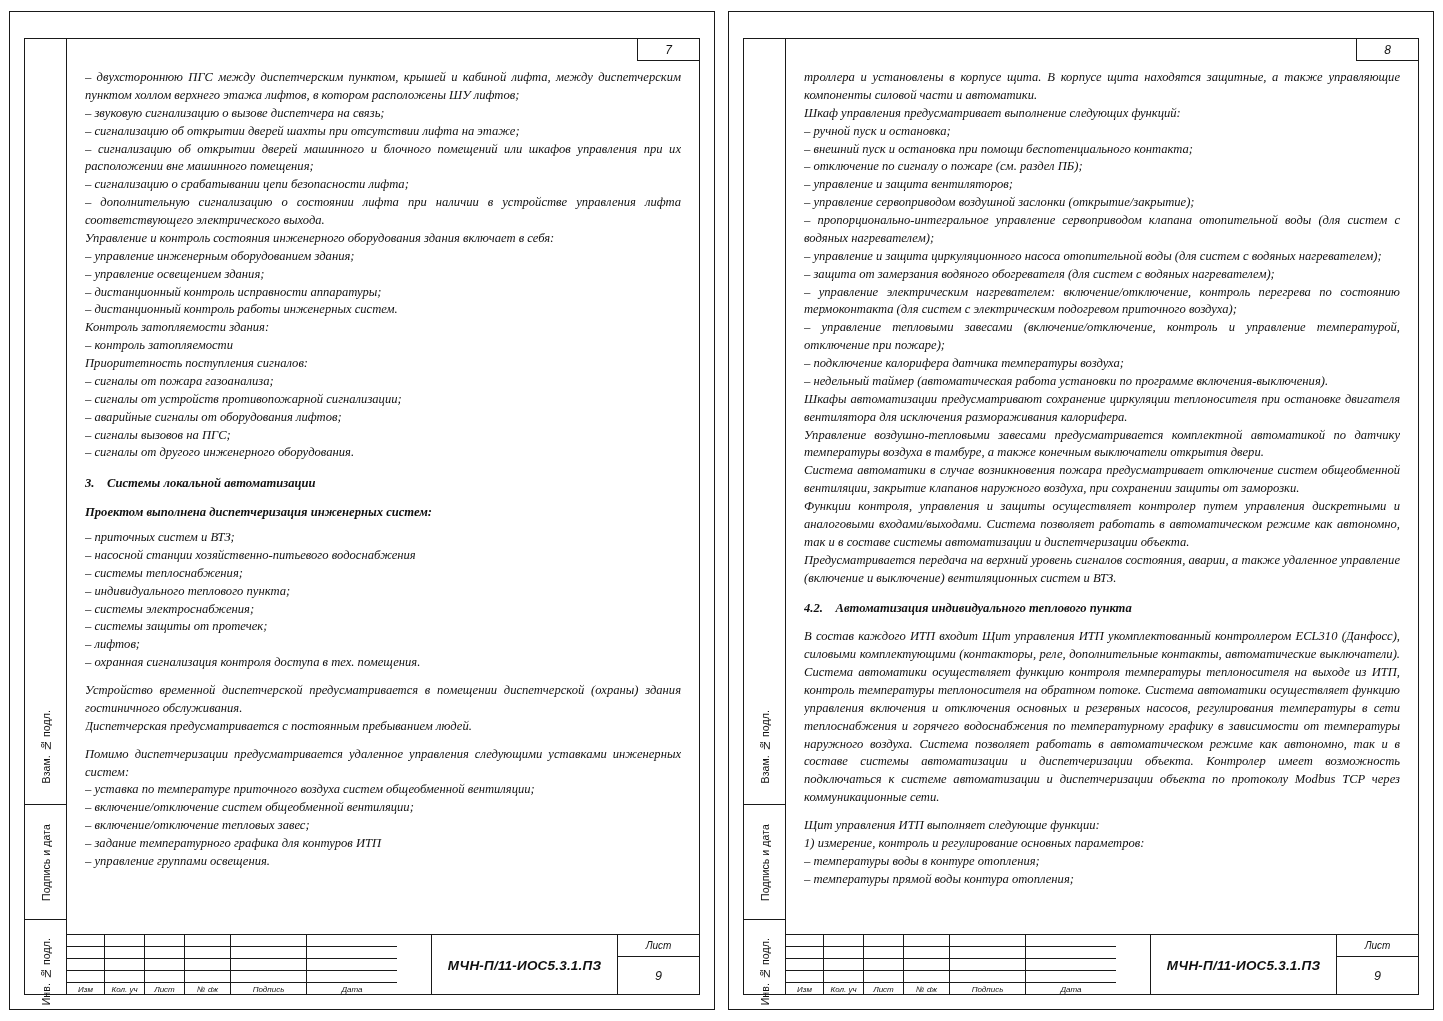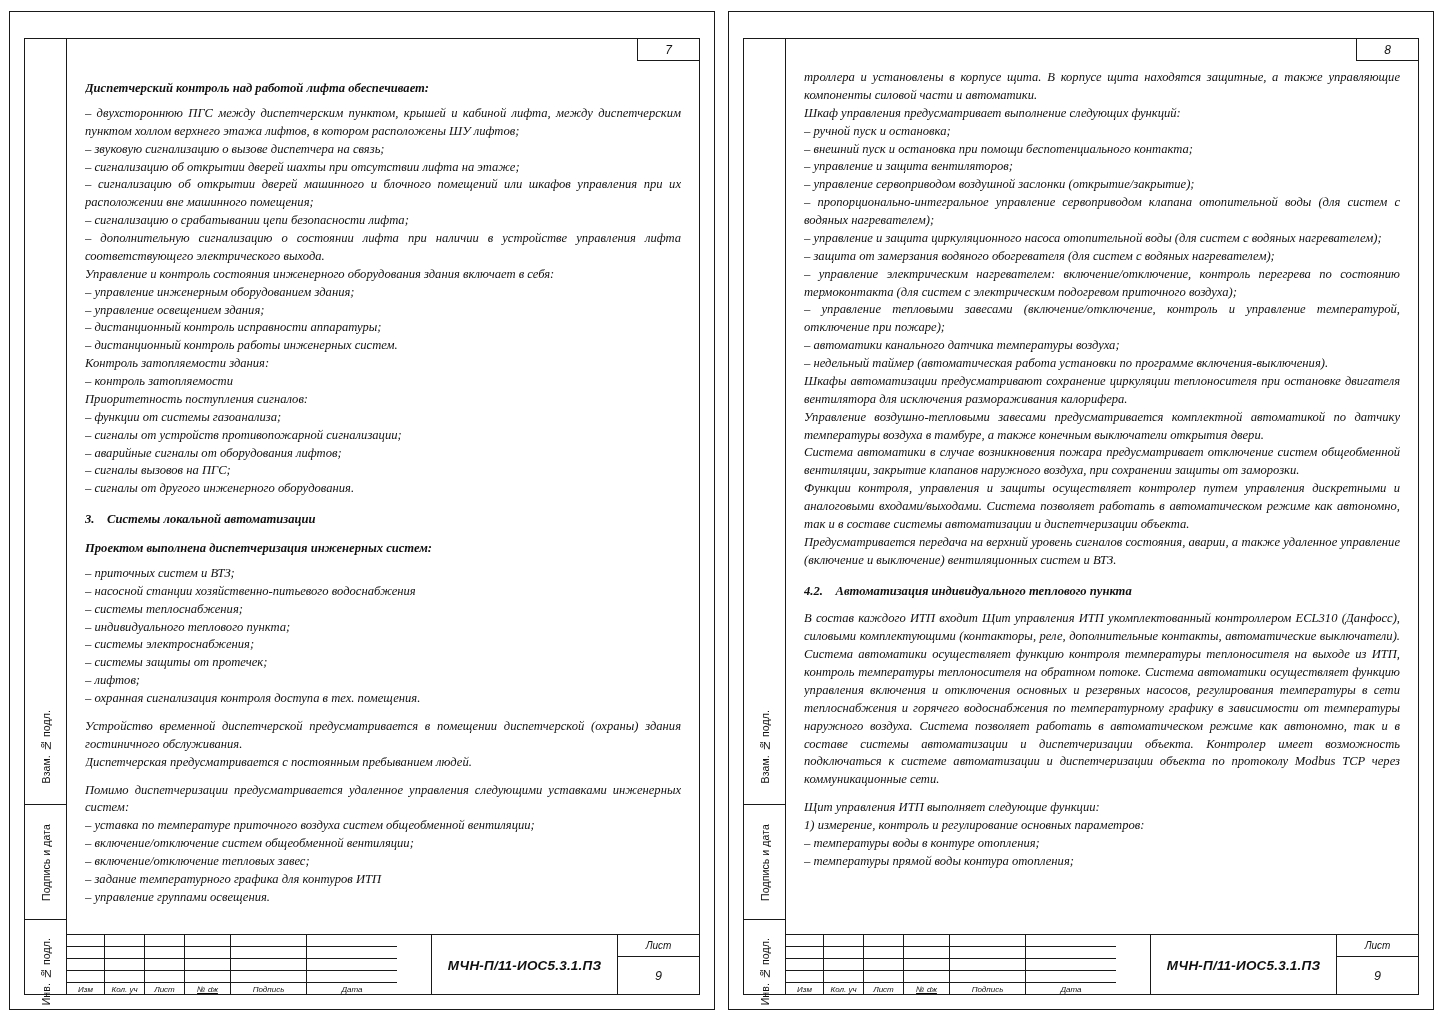--- a/index.html
+++ b/index.html
@@ -159,21 +159,21 @@
     justify-content: center;
     font-family: "Liberation Sans", sans-serif;
     font-size: 8px;
     font-style: italic;
     color: #111;
     overflow: hidden;
   }
   .c1 { width: 38px; }
   .c2 { width: 40px; }
   .c3 { width: 40px; }
-  .c4 { width: 46px; text-decoration: underline; }
+  .c4 { width: 46px; }
   .c5 { width: 76px; }
   .c6 { width: 90px; border-right: none; }
   .tb-rows-empty .tb-cell { font-size: 0; }
 
   .tb-center {
     position: absolute;
     left: 330px;
     right: 82px;
     top: 0;
     height: 60px;
@@ -237,36 +237,35 @@
         </div>
       <div class="stamp-cell sc3">
           <span>Инв. № подл.</span>
         </div>
     </div>
 
     <div class="inner-frame">
       <div class="page-num-box">7</div>
 
       <div class="body-text" id="body-0">
-          <p class="p-head">Диспетчерский контроль над работой лифта обеспечивает:</p>
           <p class="p-ind">– двухстороннюю ПГС между диспетчерским пунктом, крышей и кабиной лифта, между диспетчерским пунктом холлом верхнего этажа лифтов, в котором расположены ШУ лифтов;</p>
           <p class="p-ind">– звуковую сигнализацию о вызове диспетчера на связь;</p>
           <p class="p-ind">– сигнализацию об открытии дверей шахты при отсутствии лифта на этаже;</p>
           <p class="p-ind">– сигнализацию об открытии дверей машинного и блочного помещений или шкафов управления при их расположении вне машинного помещения;</p>
           <p class="p-ind">– сигнализацию о срабатывании цепи безопасности лифта;</p>
           <p class="p-ind">– дополнительную сигнализацию о состоянии лифта при наличии в устройстве управления лифта соответствующего электрического выхода.</p>
           <p class="p-ind">Управление и контроль состояния инженерного оборудования здания включает в себя:</p>
           <p class="p-ind">– управление инженерным оборудованием здания;</p>
           <p class="p-ind">– управление освещением здания;</p>
           <p class="p-ind">– дистанционный контроль исправности аппаратуры;</p>
           <p class="p-ind">– дистанционный контроль работы инженерных систем.</p>
           <p class="p-ind">Контроль затопляемости здания:</p>
           <p class="p-ind">– контроль затопляемости</p>
           <p class="p-ind">Приоритетность поступления сигналов:</p>
-          <p class="p-ind">– функции от системы газоанализа;</p>
+          <p class="p-ind">– сигналы от пожара газоанализа;</p>
           <p class="p-ind">– сигналы от устройств противопожарной сигнализации;</p>
           <p class="p-ind">– аварийные сигналы от оборудования лифтов;</p>
           <p class="p-ind">– сигналы вызовов на ПГС;</p>
           <p class="p-ind">– сигналы от другого инженерного оборудования.</p>
           <p class="p-head-num">3. Системы локальной автоматизации</p>
           <p class="p-head">Проектом выполнена диспетчеризация инженерных систем:</p>
           <p class="p-ind">– приточных систем и ВТЗ;</p>
           <p class="p-ind">– насосной станции хозяйственно-питьевого водоснабжения</p>
           <p class="p-ind">– системы теплоснабжения;</p>
           <p class="p-ind">– индивидуального теплового пункта;</p>
@@ -350,28 +349,29 @@
     </div>
 
     <div class="inner-frame">
       <div class="page-num-box">8</div>
 
       <div class="body-text" id="body-1">
           <p class="">троллера и установлены в корпусе щита. В корпусе щита находятся защитные, а также управляющие компоненты силовой части и автоматики.</p>
           <p class="p-ind">Шкаф управления предусматривает выполнение следующих функций:</p>
           <p class="p-ind">– ручной пуск и остановка;</p>
           <p class="p-ind">– внешний пуск и остановка при помощи беспотенциального контакта;</p>
+          <p class="p-ind">– отключение по сигналу о пожаре (см. раздел ПБ);</p>
           <p class="p-ind">– управление и защита вентиляторов;</p>
           <p class="p-ind">– управление сервоприводом воздушной заслонки (открытие/закрытие);</p>
           <p class="p-ind">– пропорционально-интегральное управление сервоприводом клапана отопительной воды (для систем с водяных нагревателем);</p>
           <p class="p-ind">– управление и защита циркуляционного насоса отопительной воды (для систем с водяных нагревателем);</p>
           <p class="p-ind">– защита от замерзания водяного обогревателя (для систем с водяных нагревателем);</p>
           <p class="p-ind">– управление электрическим нагревателем: включение/отключение, контроль перегрева по состоянию термоконтакта (для систем с электрическим подогревом приточного воздуха);</p>
           <p class="p-ind">– управление тепловыми завесами (включение/отключение, контроль и управление температурой, отключение при пожаре);</p>
-          <p class="p-ind">– автоматики канального датчика температуры воздуха;</p>
+          <p class="p-ind">– подключение калорифера датчика температуры воздуха;</p>
           <p class="p-ind">– недельный таймер (автоматическая работа установки по программе включения-выключения).</p>
           <p class="p-ind">Шкафы автоматизации предусматривают сохранение циркуляции теплоносителя при остановке двигателя вентилятора для исключения размораживания калорифера.</p>
           <p class="p-ind">Управление воздушно-тепловыми завесами предусматривается комплектной автоматикой по датчику температуры воздуха в тамбуре, а также конечным выключатели открытия двери.</p>
           <p class="p-ind">Система автоматики в случае возникновения пожара предусматривает отключение систем общеобменной вентиляции, закрытие клапанов наружного воздуха, при сохранении защиты от заморозки.</p>
           <p class="p-ind">Функции контроля, управления и защиты осуществляет контролер путем управления дискретными и аналоговыми входами/выходами. Система позволяет работать в автоматическом режиме как автономно, так и в составе системы автоматизации и диспетчеризации объекта.</p>
           <p class="p-ind">Предусматривается передача на верхний уровень сигналов состояния, аварии, а также удаленное управление (включение и выключение) вентиляционных систем и ВТЗ.</p>
           <p class="p-head-num">4.2. Автоматизация индивидуального теплового пункта</p>
           <p class="p-ind p-gap-top">В состав каждого ИТП входит Щит управления ИТП укомплектованный контроллером ECL310 (Данфосс), силовыми комплектующими (контакторы, реле, дополнительные контакты, автоматические выключатели). Система автоматики осуществляет функцию контроля температуры теплоносителя на выходе из ИТП, контроль температуры теплоносителя на обратном потоке. Система автоматики осуществляет функцию управления включения и отключения основных и резервных насосов, регулирования температуры в сети теплоснабжения и горячего водоснабжения по температурному графику в зависимости от температуры наружного воздуха. Система позволяет работать в автоматическом режиме как автономно, так и в составе системы автоматизации и диспетчеризации объекта. Контролер имеет возможность подключаться к системе автоматизации и диспетчеризации объекта по протоколу Modbus TCP через коммуникационные сети.</p>
           <p class="p-ind p-gap-top">Щит управления ИТП выполняет следующие функции:</p>
           <p class="p-ind">1) измерение, контроль и регулирование основных параметров:</p>

